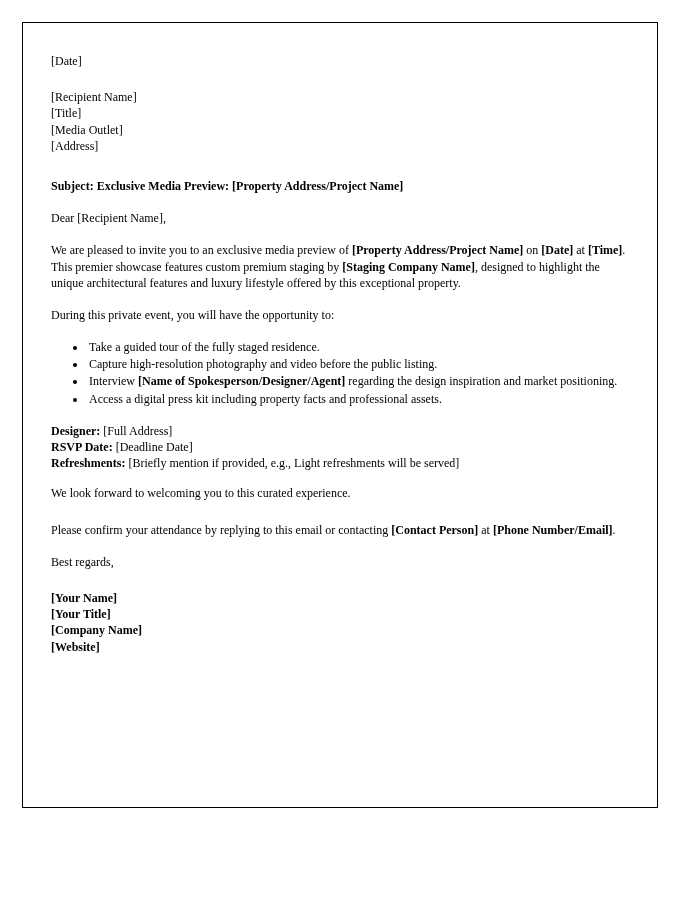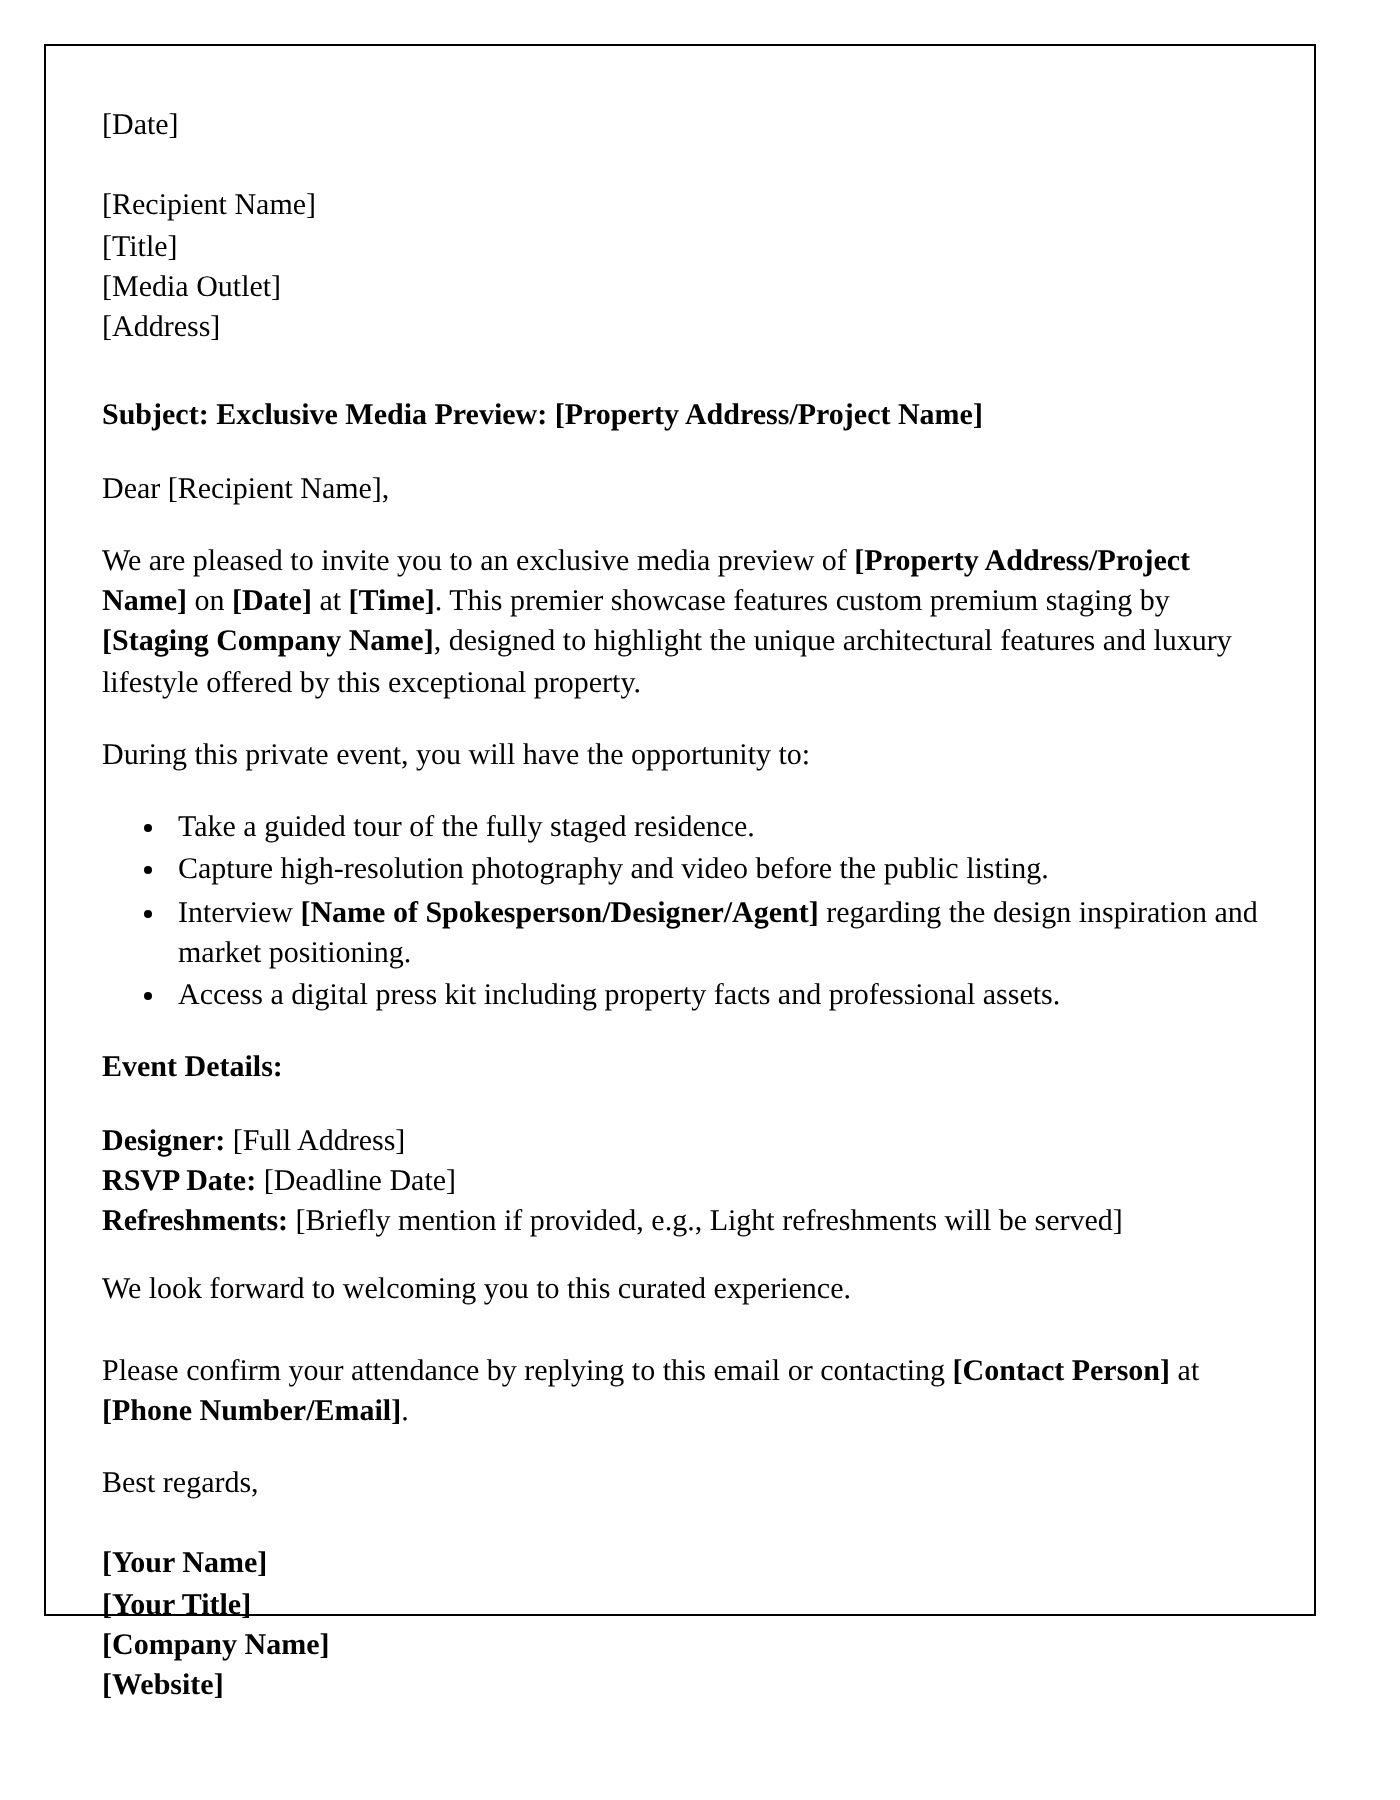--- a/index.html
+++ b/index.html
@@ -18,21 +18,21 @@
     left: 22px;
     top: 22px;
     width: 636px;
     height: 786px;
     border: 1px solid #000000;
     box-sizing: border-box;
     background: #ffffff;
   }
   .content {
     padding: 30px 28px 20px 28px;
-    font-size: 15px;
+    font-size: 12px;
     line-height: 1.35;
   }
   .block {
     margin-bottom: 14px;
   }
   .line {
     display: block;
     white-space: pre-wrap;
   }
   .tight .line {
@@ -98,23 +98,20 @@
 
     <div class="para">During this private event, you will have the opportunity to:</div>
 
     <ul class="bullets">
       <li><span>Take a guided tour of the fully staged residence.</span><b></b><span></span></li>
       <li><span>Capture high-resolution photography and video before the public listing.</span><b></b><span></span></li>
       <li><span>Interview </span><b>[Name of Spokesperson/Designer/Agent]</b><span> regarding the design inspiration and market positioning.</span></li>
       <li><span>Access a digital press kit including property facts and professional assets.</span><b></b><span></span></li>
     </ul>
 
-    <div class="para">
-      <b>Event Details:</b>
-    </div>
 
     <div class="block tight">
       <span class="details-line"><b>Designer:</b><span> [Full Address]</span></span>
       <span class="details-line"><b>RSVP Date:</b><span> [Deadline Date]</span></span>
       <span class="details-line"><b>Refreshments:</b><span> [Briefly mention if provided, e.g., Light refreshments will be served]</span></span>
     </div>
 
     <div class="para">We look forward to welcoming you to this curated experience.</div>
 
     <div class="para spaced-top">

